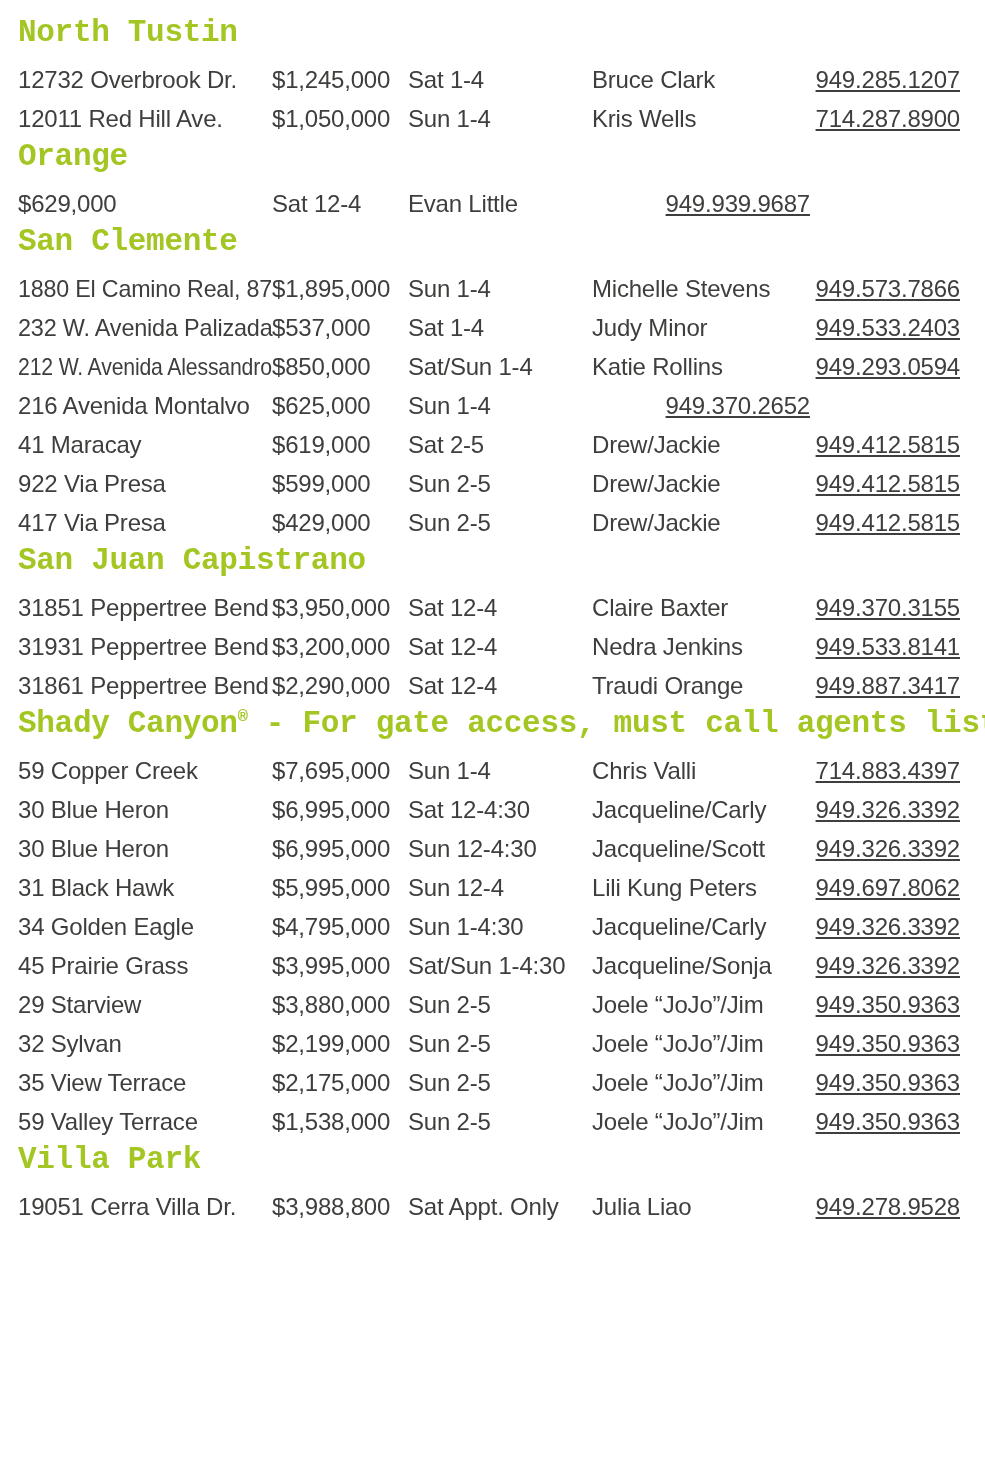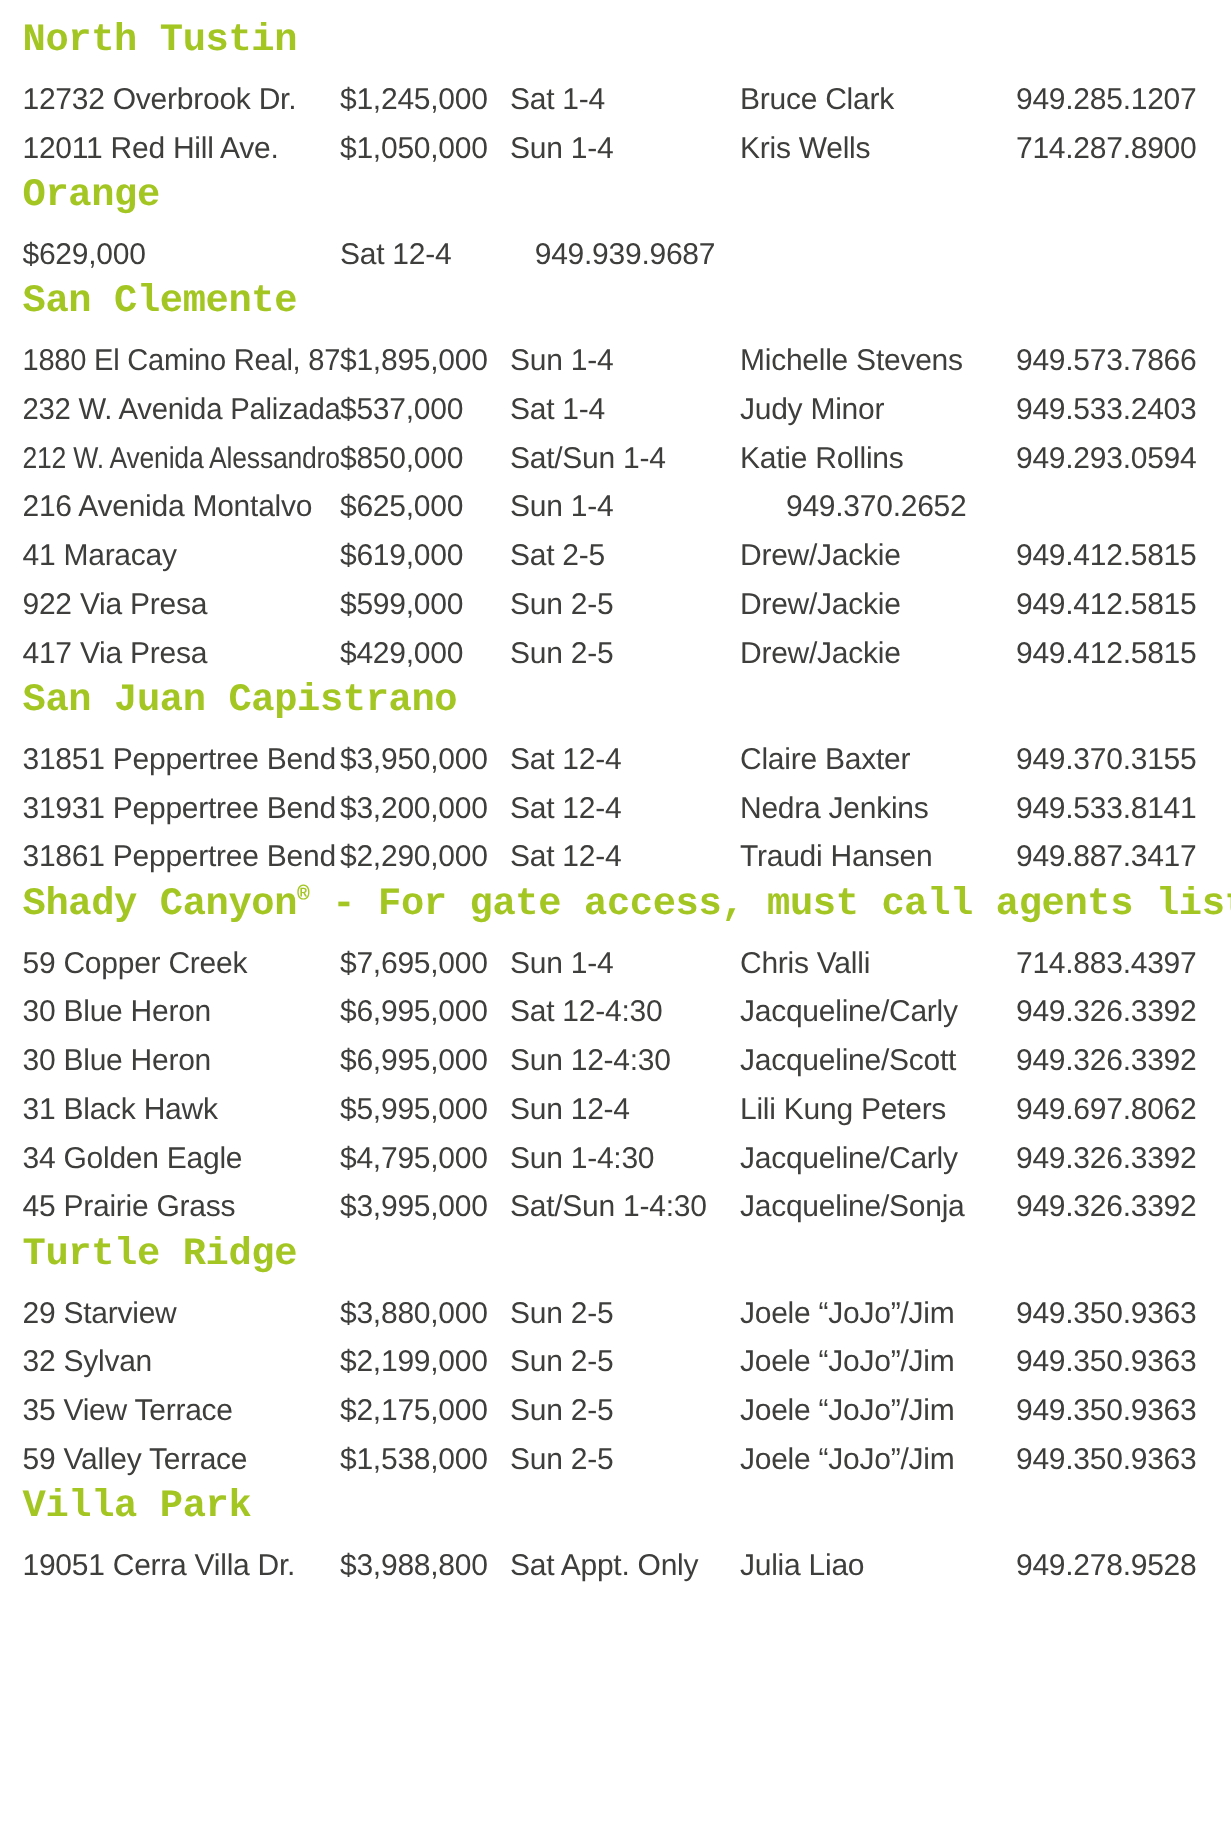--- a/index.html
+++ b/index.html
@@ -39,21 +39,21 @@
     height: 39px;
     align-items: center;
     font-size: 24px;
     letter-spacing: -0.2px;
   }
   .cell {
     display: block;
     white-space: nowrap;
     overflow: visible;
   }
-  .cell.phone { text-align: center; }
+  .cell.phone { text-align: right; text-decoration: underline; }
 </style>
 </head>
 <body>
 
 <main>
     <section>
       <h2>North Tustin</h2>
       <div class="row">
         <span class="cell address">12732 Overbrook Dr.</span>
         <span class="cell price">$1,245,000</span>
@@ -67,20 +67,21 @@
         <span class="cell time">Sun 1-4</span>
         <span class="cell agent">Kris Wells</span>
         <span class="cell phone">714.287.8900</span>
       </div>
     </section>
     <section>
       <h2>Orange</h2>
       <div class="row">
         <span class="cell price">$629,000</span>
         <span class="cell time">Sat 12-4</span>
+        <span class="cell agent">Evan Little</span>
         <span class="cell phone">949.939.9687</span>
       </div>
     </section>
     <section>
       <h2>San Clemente</h2>
       <div class="row">
         <span class="cell address" style="transform-origin: left center; transform: scaleX(0.969);">1880 El Camino Real, 87</span>
         <span class="cell price">$1,895,000</span>
         <span class="cell time">Sun 1-4</span>
         <span class="cell agent">Michelle Stevens</span>
@@ -141,21 +142,21 @@
         <span class="cell address">31931 Peppertree Bend</span>
         <span class="cell price">$3,200,000</span>
         <span class="cell time">Sat 12-4</span>
         <span class="cell agent">Nedra Jenkins</span>
         <span class="cell phone">949.533.8141</span>
       </div>
       <div class="row">
         <span class="cell address">31861 Peppertree Bend</span>
         <span class="cell price">$2,290,000</span>
         <span class="cell time">Sat 12-4</span>
-        <span class="cell agent">Traudi Hansen</span>
+        <span class="cell agent">Traudi Orange</span>
         <span class="cell phone">949.887.3417</span>
       </div>
     </section>
     <section>
       <h2>Shady Canyon<span class="reg">®</span> - For gate access, must call agents listed</h2>
       <div class="row">
         <span class="cell address">59 Copper Creek</span>
         <span class="cell price">$7,695,000</span>
         <span class="cell time">Sun 1-4</span>
         <span class="cell agent">Chris Valli</span>
@@ -191,21 +192,20 @@
       </div>
       <div class="row">
         <span class="cell address">45 Prairie Grass</span>
         <span class="cell price">$3,995,000</span>
         <span class="cell time">Sat/Sun 1-4:30</span>
         <span class="cell agent">Jacqueline/Sonja</span>
         <span class="cell phone">949.326.3392</span>
       </div>
     </section>
     <section>
-      <h2>Turtle Ridge</h2>
       <div class="row">
         <span class="cell address">29 Starview</span>
         <span class="cell price">$3,880,000</span>
         <span class="cell time">Sun 2-5</span>
         <span class="cell agent">Joele “JoJo”/Jim</span>
         <span class="cell phone">949.350.9363</span>
       </div>
       <div class="row">
         <span class="cell address">32 Sylvan</span>
         <span class="cell price">$2,199,000</span>

